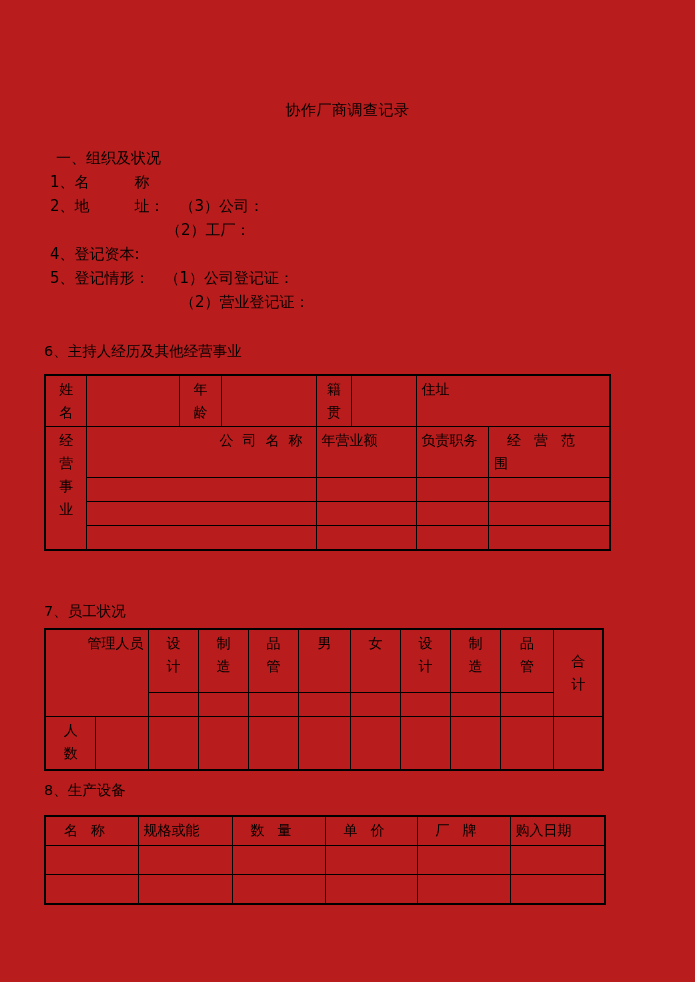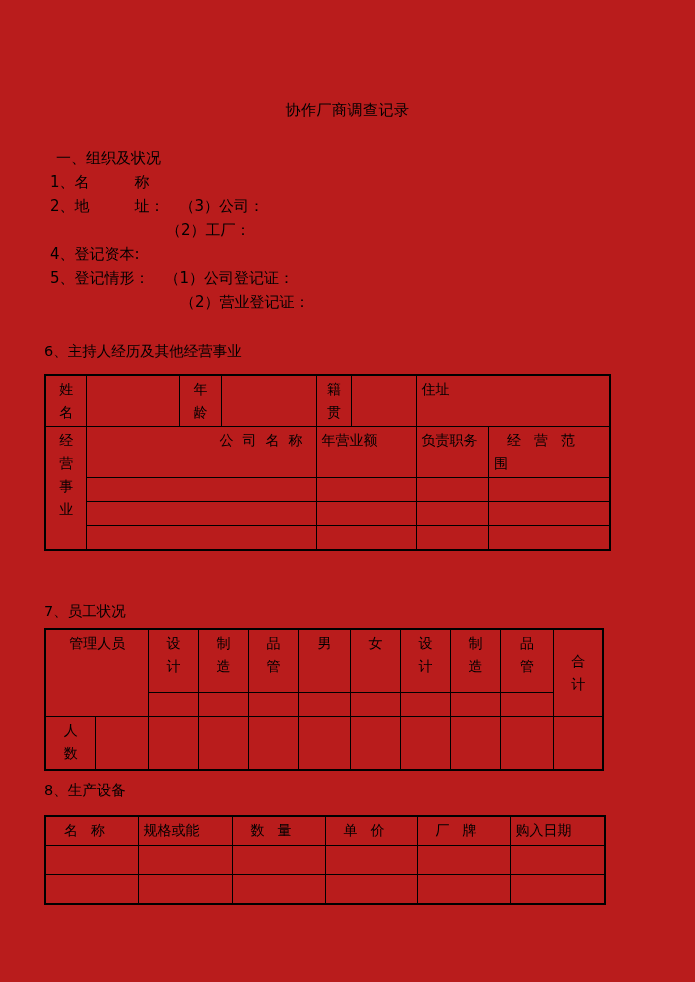--- a/index.html
+++ b/index.html
@@ -279,21 +279,21 @@
       <col style="width:52px">
       <col style="width:50px">
       <col style="width:50px">
       <col style="width:50px">
       <col style="width:53px">
       <col style="width:50px">
     </colgroup>
     <tbody>
       <tr>
         <td class="cell-mid" colspan="2" rowspan="2" style="text-align:center;height:64px">
-          <div class="cell-inner" style="text-align:center">管理人员</div>
+          <div class="cell-inner" style="text-align:right">管理人员</div>
         </td>
         <td class="cell-vert" style="height:62px">
             <div class="cell-inner">设计</div>
           </td>
         <td class="cell-vert">
             <div class="cell-inner">制造</div>
           </td>
         <td class="cell-vert">
             <div class="cell-inner">品管</div>
           </td>

